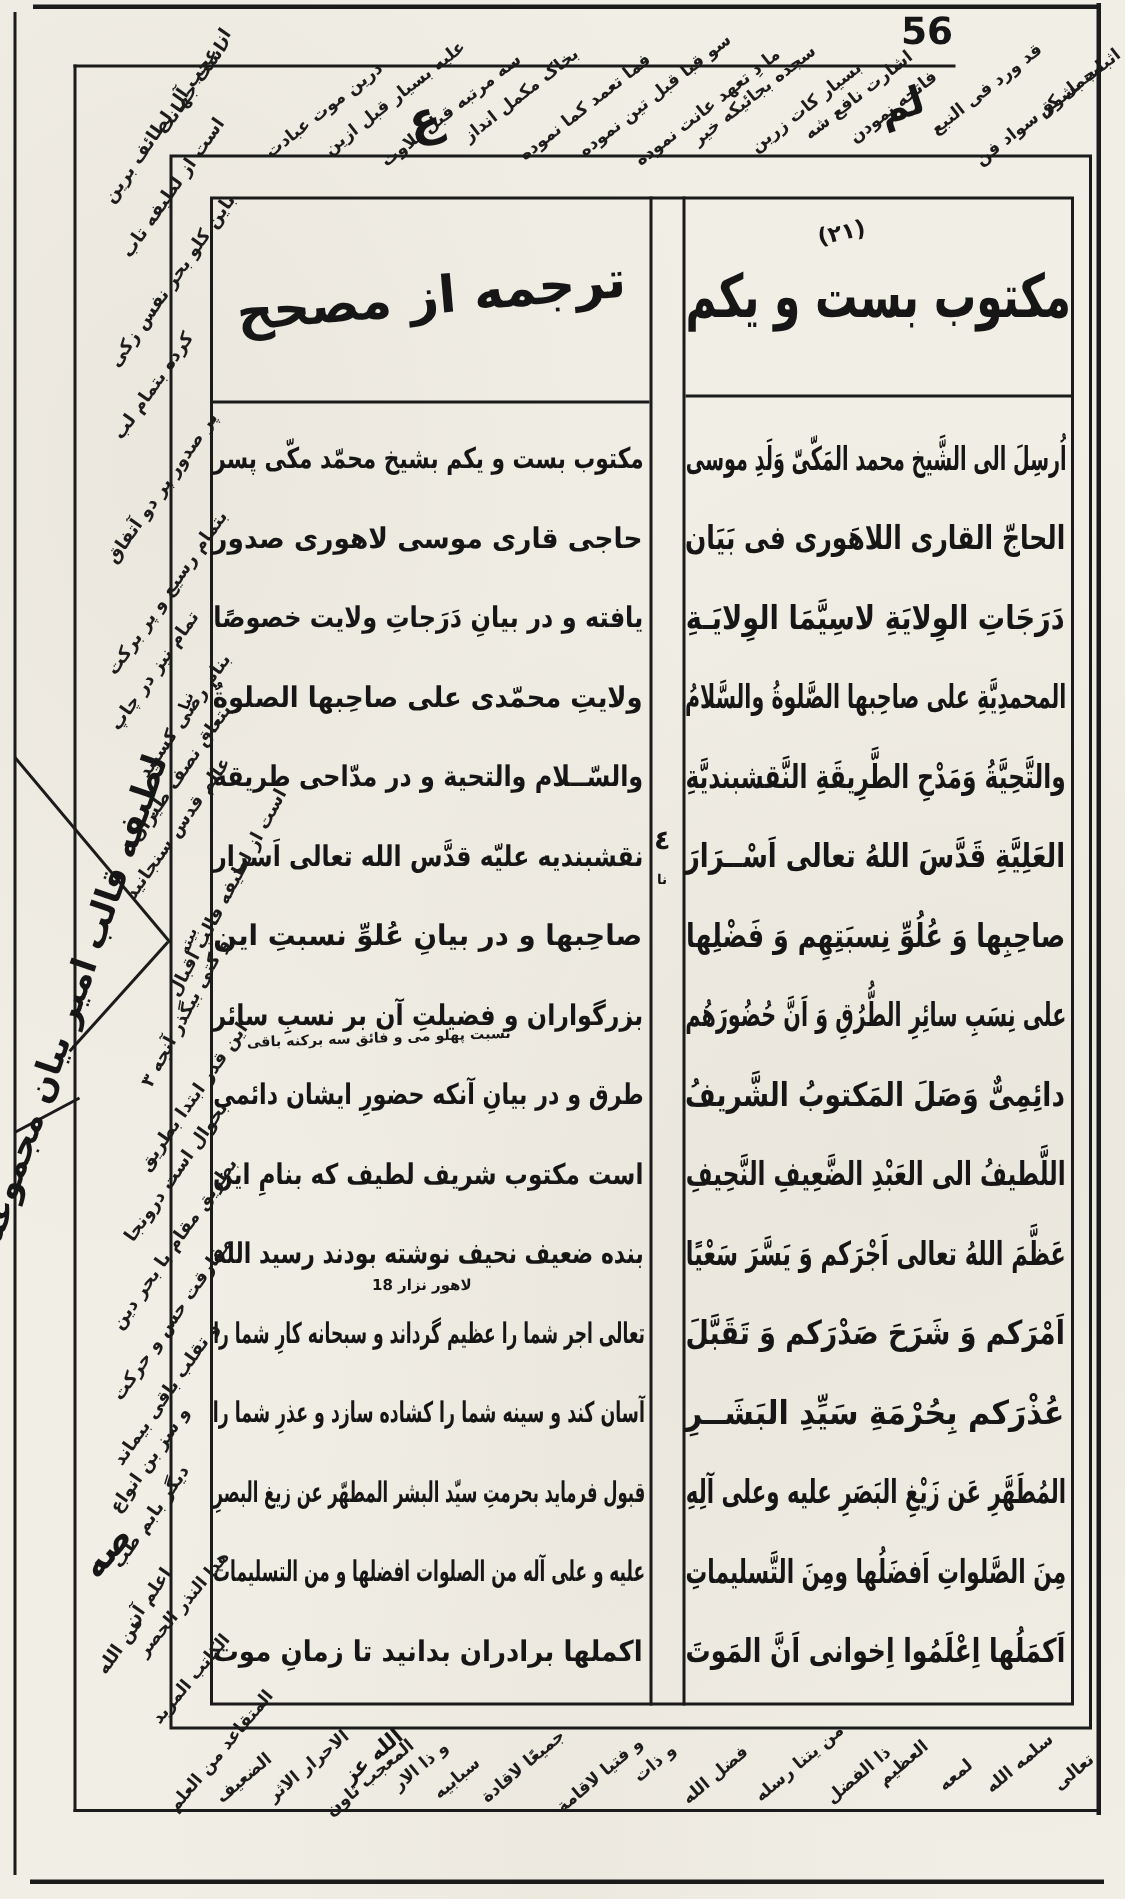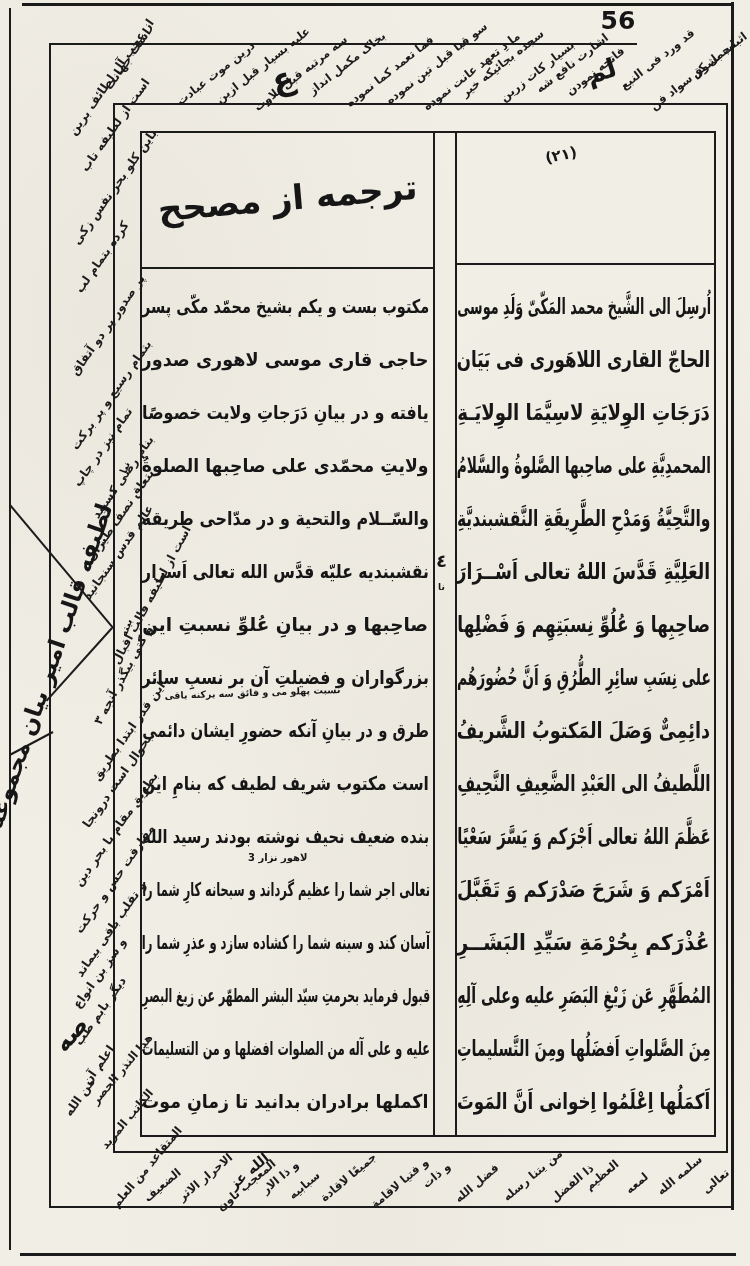--- a/index.html
+++ b/index.html
@@ -76,20 +76,23 @@
 
   <div class="frame" style="left:113px;top:103px;width:615px;height:1050px"></div>
   <div class="frame" style="left:140px;top:131px;width:576px;height:1006px"></div>
 
   <div class="rule" style="left:433px;top:131px;width:2px;height:1006px"></div>
   <div class="rule" style="left:455px;top:131px;width:2px;height:1006px"></div>
 
   <div class="rule" style="left:457px;top:263px;width:257px;height:2px"></div>
   <div class="rule" style="left:142px;top:267px;width:291px;height:2px"></div>
 
+  <div class="hdr" style="left:457px;top:133px;width:257px;height:130px;font-size:40px">
+    <div class="hdr-inner fit" style="transform: scaleX(0.706);">مكتوب بست و يكم</div>
+  </div>
   <div class="hdr-num">(٢١)</div>
   <div class="hdr" style="left:142px;top:133px;width:291px;height:130px;font-size:34px;transform:rotate(-5deg)">
     <div class="hdr-inner">ترجمه از مصحح</div>
   </div>
 
   <div class="body-col" style="left:457px;top:280px;width:257px;height:848px">
     <div class="bline bline-ar fit" style="transform: scaleX(0.581);">اُرسِلَ الی الشَّیخ محمد المَکّیّ وَلَدِ موسی</div>
     <div class="bline bline-ar fit" style="transform: scaleX(0.758);">الحاجّ القاری اللاهَوری فی بَیَان</div>
     <div class="bline bline-ar fit" style="transform: scaleX(0.826);">دَرَجَاتِ الوِلایَةِ لاسِیَّمَا الوِلایَـةِ</div>
     <div class="bline bline-ar fit" style="transform: scaleX(0.624);">المحمدِیَّةِ علی صاحِبها الصَّلوةُ والسَّلامُ</div>
@@ -120,21 +123,21 @@
     <div class="bline bline-fa fit" style="transform: scaleX(0.815);">است مکتوب شریف لطیف که بنامِ این</div>
     <div class="bline bline-fa fit" style="transform: scaleX(0.77);">بنده ضعیف نحیف نوشته بودند رسید الله</div>
     <div class="bline bline-fa fit" style="transform: scaleX(0.6);">تعالی اجر شما را عظیم گرداند و سبحانه کارِ شما را</div>
     <div class="bline bline-fa fit" style="transform: scaleX(0.61);">آسان کند و سینه شما را کشاده سازد و عذرِ شما را</div>
     <div class="bline bline-fa fit" style="transform: scaleX(0.576);">قبول فرماید بحرمتِ سیّد البشر المطهّر عن زیغ البصرِ</div>
     <div class="bline bline-fa fit" style="transform: scaleX(0.595);">علیه و علی آله من الصلوات افضلها و من التسلیمات</div>
     <div class="bline bline-fa fit" style="transform: scaleX(0.915);">اکملها برادران بدانید تا زمانِ موت</div>
   </div>
 
   <div class="small-note" style="left:150px;top:687px;width:205px;font-size:9.5px;text-align:center;transform:rotate(-2deg)">نسبت پهلو می و فائق سه برکنه باقی</div>
-  <div class="small-note" style="left:248px;top:852px;font-size:10px">لاهور نزار 3</div>
+  <div class="small-note" style="left:248px;top:852px;font-size:10px">لاهور نزار 18</div>
 
   <div class="small-note" style="left:436px;top:550px;font-size:18px">٤</div>
   <div class="small-note" style="left:438px;top:582px;font-size:9px">نا</div>
 
   <div class="small-note" style="left:119px;top:462px;font-size:10px;transform:rotate(-70deg)">نیا</div>
   <div class="small-note" style="left:117px;top:622px;font-size:10px;transform:rotate(-70deg)">بیته</div>
 
   <span class="mn mn-top" style="left:168px;top:66px">درین موت عبادت</span>
   <span class="mn mn-top" style="left:205px;top:58px">علیه بسیار قبل ازین</span>
   <span class="mn mn-top" style="left:243px;top:66px">سه مرتبه قبل تلاوت</span>

